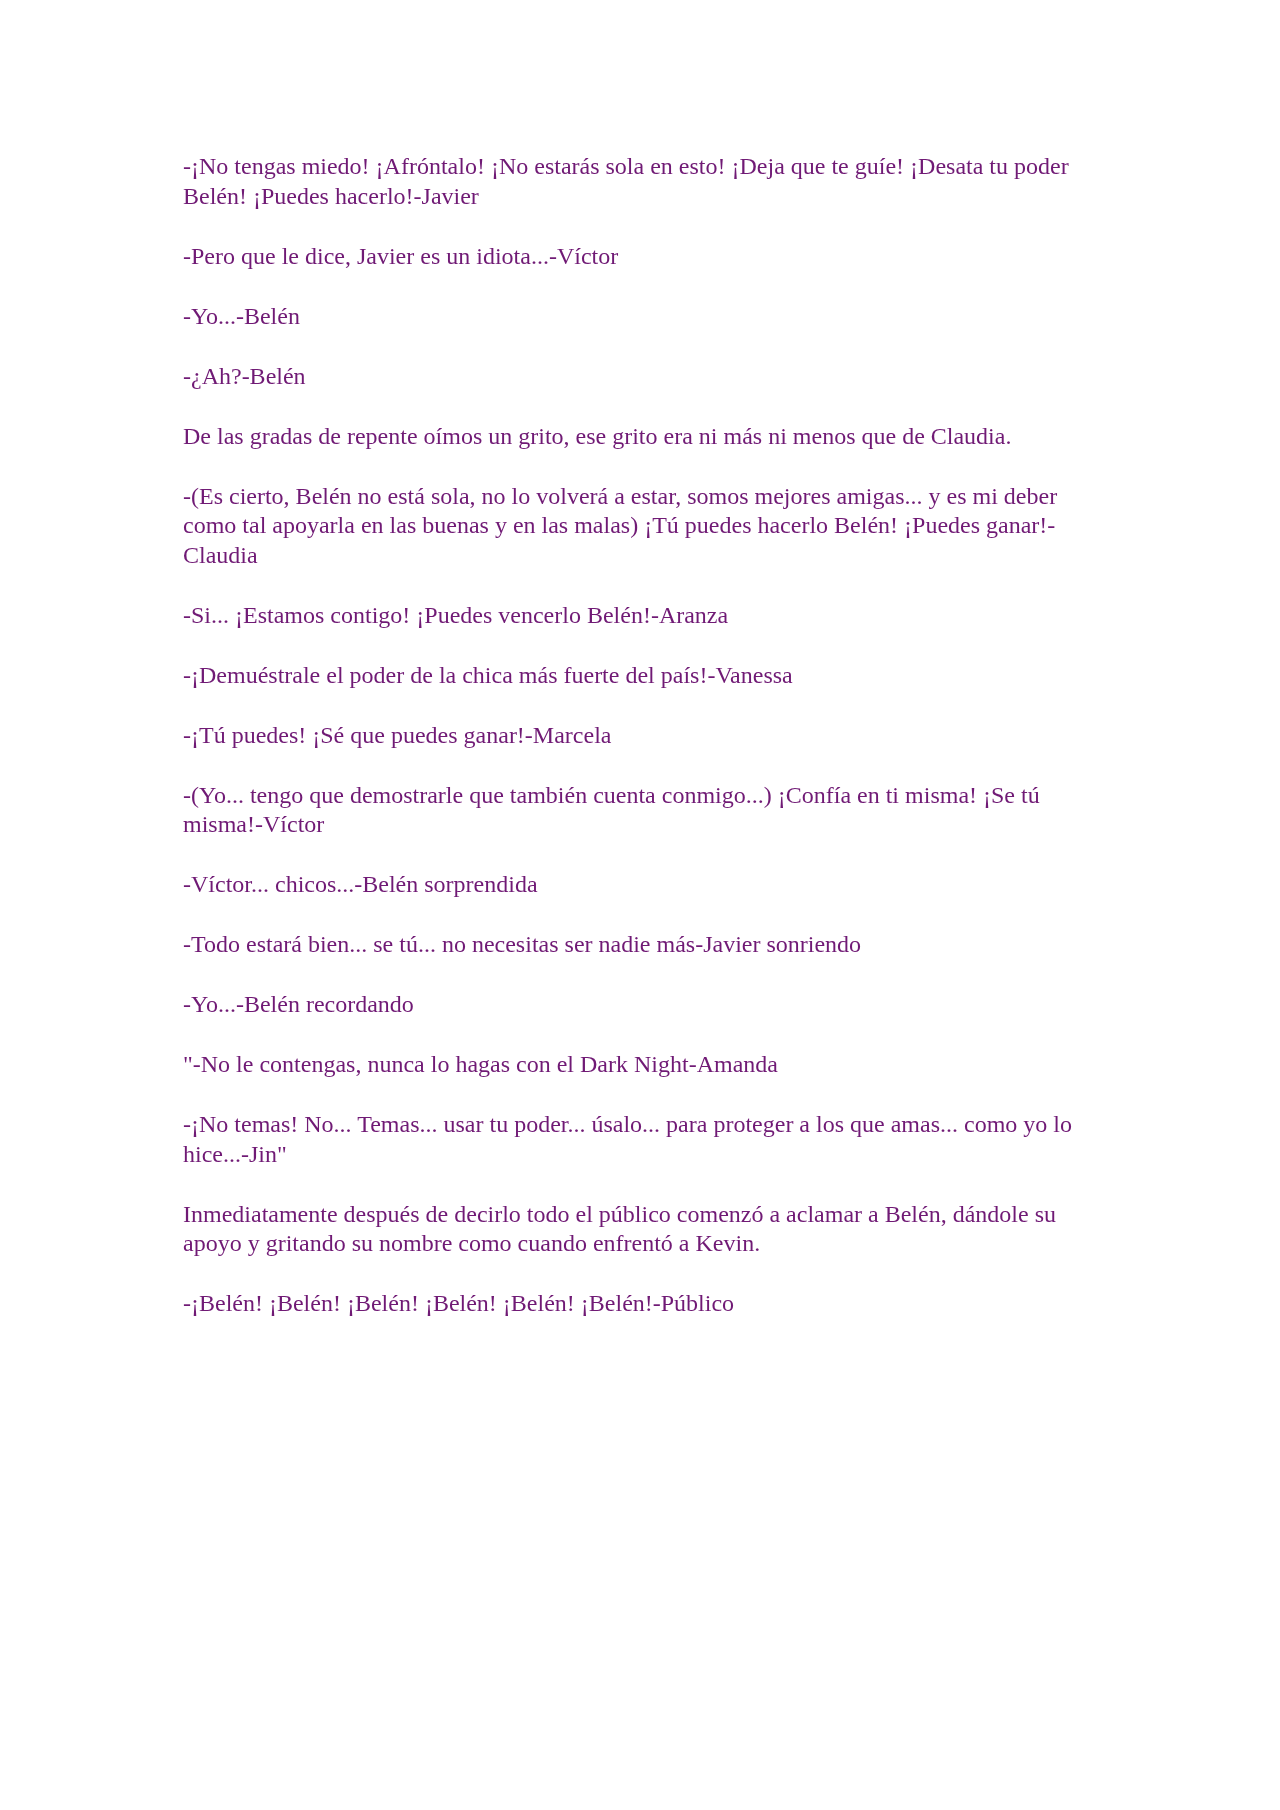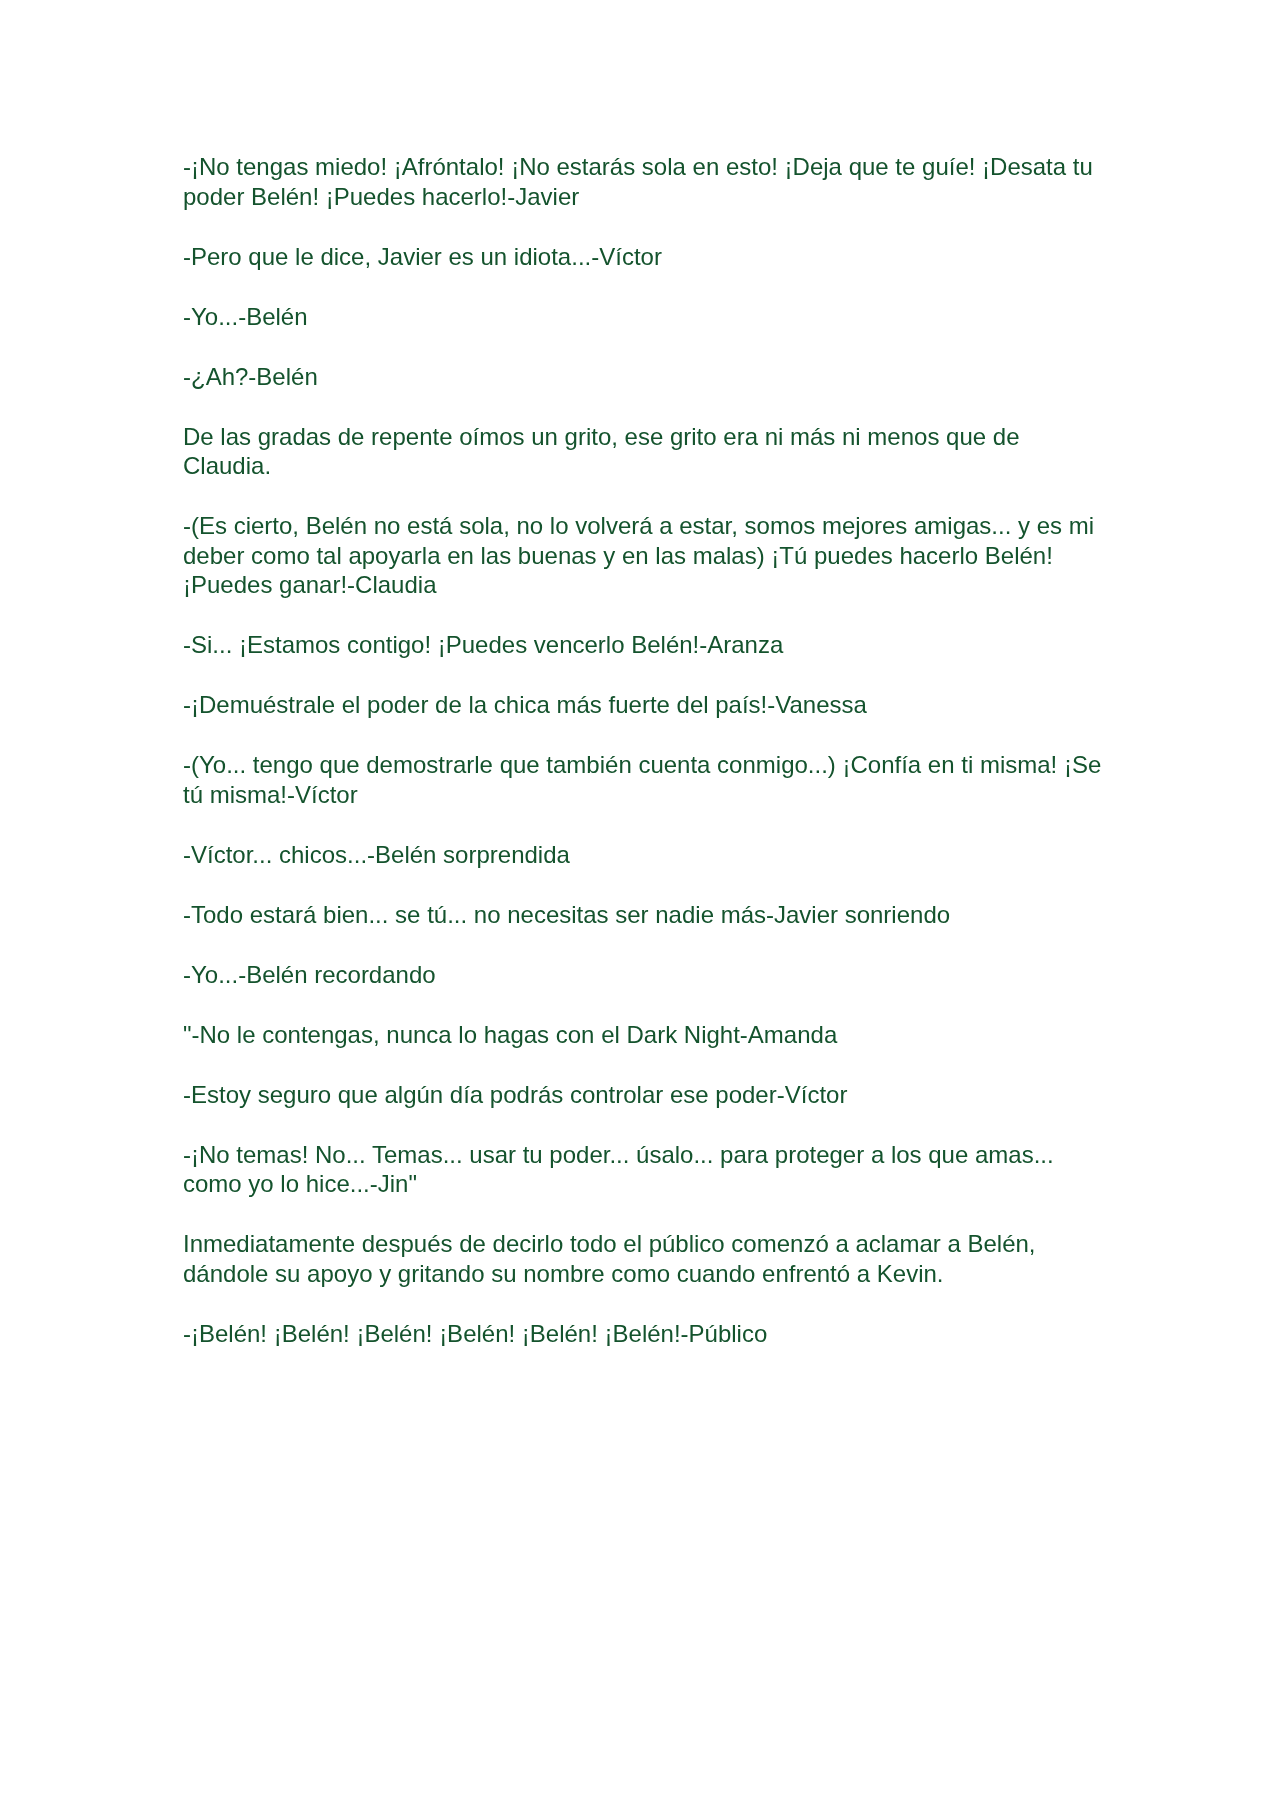--- a/index.html
+++ b/index.html
@@ -11,45 +11,45 @@
       width: 1280px;
       height: 1810px;
       position: relative;
       overflow: hidden;
     }
     .page {
       position: absolute;
       left: 183px;
       top: 152px;
       width: 920px;
-      font-family: Liberation Sans, sans-serif;
+      font-family: Liberation Serif, serif;
       font-size: 24px;
       line-height: 29.5px;
-      color: #14532d;
+      color: #701a75;
     }
     .page p {
       margin: 0 0 30.5px 0;
       padding: 0;
       white-space: normal;
     }
   </style>
 </head>
 <body>
 
 <div class="page">
   <p>-¡No tengas miedo! ¡Afróntalo! ¡No estarás sola en esto! ¡Deja que te guíe! ¡Desata tu poder Belén! ¡Puedes hacerlo!-Javier</p>
   <p>-Pero que le dice, Javier es un idiota...-Víctor</p>
   <p>-Yo...-Belén</p>
   <p>-¿Ah?-Belén</p>
   <p>De las gradas de repente oímos un grito, ese grito era ni más ni menos que de Claudia.</p>
   <p>-(Es cierto, Belén no está sola, no lo volverá a estar, somos mejores amigas... y es mi deber como tal apoyarla en las buenas y en las malas) ¡Tú puedes hacerlo Belén! ¡Puedes ganar!-Claudia</p>
   <p>-Si... ¡Estamos contigo! ¡Puedes vencerlo Belén!-Aranza</p>
   <p>-¡Demuéstrale el poder de la chica más fuerte del país!-Vanessa</p>
+  <p>-¡Tú puedes! ¡Sé que puedes ganar!-Marcela</p>
   <p>-(Yo... tengo que demostrarle que también cuenta conmigo...) ¡Confía en ti misma! ¡Se tú misma!-Víctor</p>
   <p>-Víctor... chicos...-Belén sorprendida</p>
   <p>-Todo estará bien... se tú... no necesitas ser nadie más-Javier sonriendo</p>
   <p>-Yo...-Belén recordando</p>
   <p>"-No le contengas, nunca lo hagas con el Dark Night-Amanda</p>
-  <p>-Estoy seguro que algún día podrás controlar ese poder-Víctor</p>
   <p>-¡No temas! No... Temas... usar tu poder... úsalo... para proteger a los que amas... como yo lo hice...-Jin"</p>
   <p>Inmediatamente después de decirlo todo el público comenzó a aclamar a Belén, dándole su apoyo y gritando su nombre como cuando enfrentó a Kevin.</p>
   <p>-¡Belén! ¡Belén! ¡Belén! ¡Belén! ¡Belén! ¡Belén!-Público</p>
 </div>
 
 </body></html>

